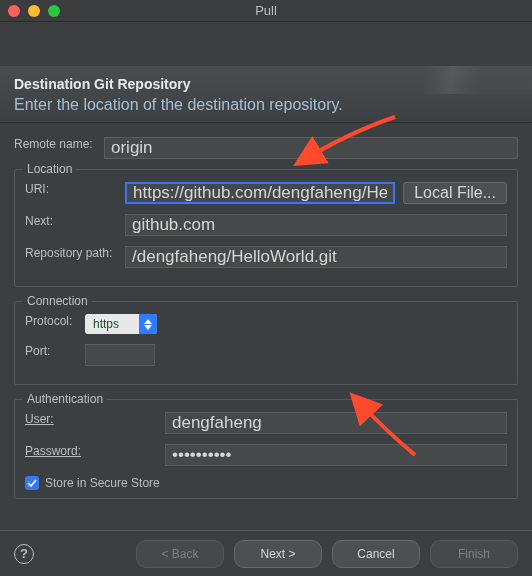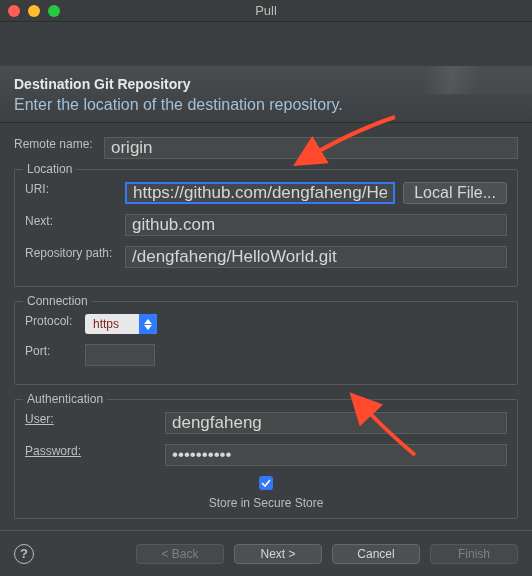--- a/index.html
+++ b/index.html
@@ -66,52 +66,52 @@
     background: #4c5052; border: 1px solid #65696b;
     color: #d6d6d6; border-radius: 3px; font-size: 16px;
     cursor: pointer;
   }
   .select-wrap {
     display: inline-flex; align-items: center;
     background: #e8e8e8; border-radius: 3px;
     height: 20px; overflow: hidden;
   }
   .select-wrap .sel-val {
-    padding: 0 20px 0 8px; color: #7f1d1d; font-size: 12px;
+    padding: 0 20px 0 8px; color: #14532d; font-size: 12px;
   }
   .select-wrap .sel-btn {
     width: 18px; height: 20px; background: #2f7bff;
     display: flex; flex-direction: column; align-items: center; justify-content: center;
     gap: 1px;
   }
   .sel-btn svg { display: block; }
   .port-input { width: 70px; flex: none; }
   .auth .row label { width: 140px; text-decoration: underline; }
-  .checkbox-row { display: flex; align-items: center; gap: 6px; margin-top: 8px; flex-direction: column; }
+  .checkbox-row { display: flex; align-items: center; gap: 6px; margin-top: 8px; }
   .checkbox {
     width: 14px; height: 14px; border-radius: 3px;
     background: #3478f6; display: flex; align-items: center; justify-content: center;
   }
   .checkbox svg { display: block; }
   .footer {
     position: absolute; left: 0; right: 0; bottom: 0;
     height: 46px; border-top: 1px solid #54585a;
     display: flex; align-items: center; padding: 0 14px;
   }
   .help {
     width: 20px; height: 20px; border-radius: 50%;
     border: 1.5px solid #bcbcbc; color: #bcbcbc;
     display: flex; align-items: center; justify-content: center;
     font-size: 13px; font-weight: 600; cursor: pointer;
   }
   .footer .spacer { flex: 1; }
   .fbtn {
-    width: 88px; height: 20px; margin-left: 10px;
+    width: 88px; height: 28px; margin-left: 10px;
     background: #4c5052; border: 1px solid #65696b;
-    color: #d6d6d6; border-radius: 4px; font-size: 12px;
+    color: #d6d6d6; border-radius: 10px; font-size: 12px;
     cursor: pointer;
   }
   .fbtn.disabled { color: #7d8183; border-color: #55595b; background: #45494b; cursor: default; }
   .arrow {
     position: absolute; pointer-events: none; z-index: 50;
   }
   .arrow svg { display: block; }
 </style>
 </head>
 <body>

